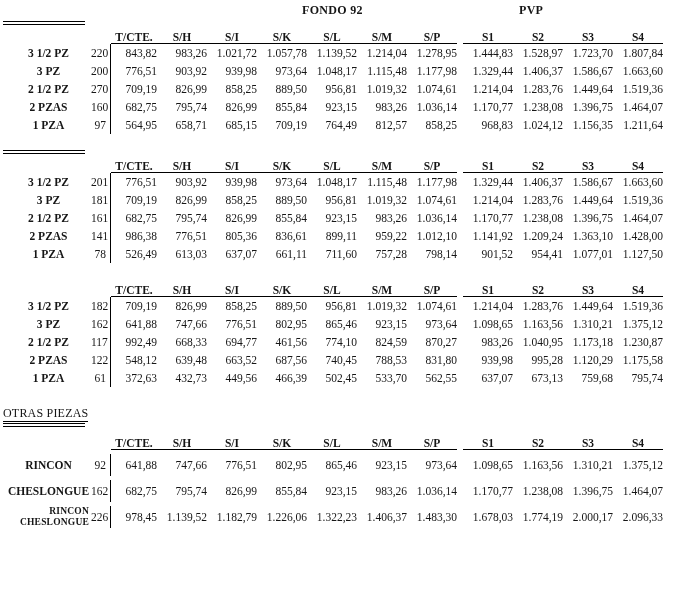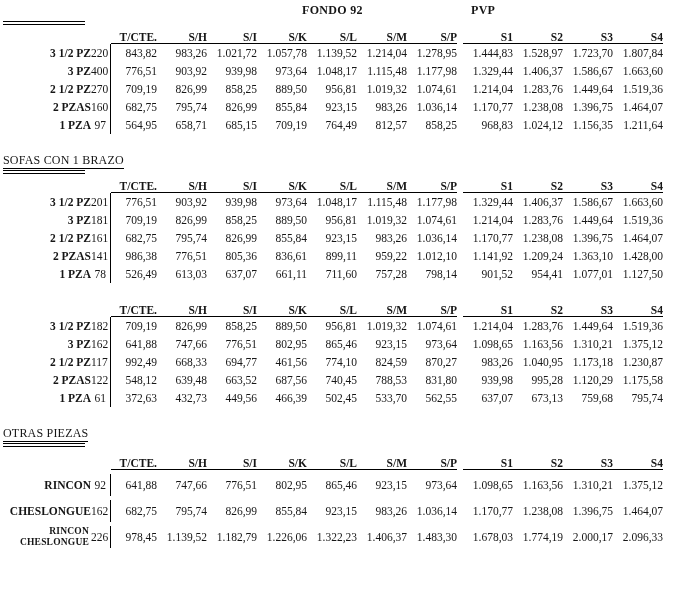--- a/index.html
+++ b/index.html
@@ -4,37 +4,37 @@
 <style>
   html,body{margin:0;padding:0;background:#ffffff;}
   body{
     width:673px;height:592px;overflow:hidden;
     color:#161616;
     font-family:"Liberation Serif", serif;
   }
   .sheet{position:relative;padding:2px 0 0 3px;}
   .top-header{position:relative;height:15px;font-size:12px;font-weight:bold;}
   .fondo-label{position:absolute;left:299px;top:1px;letter-spacing:.3px;}
-  .pvp-label{position:absolute;left:468px;top:1px;letter-spacing:.3px;}
+  .pvp-label{position:absolute;left:516px;top:1px;letter-spacing:.3px;}
 
   section{margin-top:16px;}
   section:first-of-type{margin-top:4px;}
 
   .title-wrap{margin-bottom:1px;}
   .section-title{
     display:inline-block;font-size:12px;letter-spacing:.2px;
     border-bottom:1px solid #000;padding-bottom:0px;
   }
   .double-rule{width:82px;height:2px;border-top:1px solid #000;border-bottom:1px solid #000;margin-top:1px;}
 
   table.grid{table-layout:fixed;width:660px;border-collapse:separate;border-spacing:0;}
   .grid th{font-weight:bold;font-size:11.5px;text-align:right;height:17px;vertical-align:bottom;padding:0;}
-  .grid th.colh{border-bottom:1px solid #000;}
+  .grid th.colh{border-bottom:1px solid #000;text-align:center;}
   .grid td{padding:0;height:18px;vertical-align:middle;font-size:11.5px;}
-  .grid td.lbl{text-align:right;font-weight:bold;padding-left:3px;white-space:nowrap;}
+  .grid td.lbl{text-align:center;font-weight:bold;padding-left:3px;white-space:nowrap;}
   .grid td.size{text-align:right;border-right:1px solid #000;padding-right:4px;}
   .grid td.num{text-align:right;white-space:nowrap;}
   .grid td.sp,.grid th.sp{border:none;}
 
   table.spaced{border-spacing:0 4px;}
   table.spaced td{height:22px;}
   td.lbl.right{text-align:right;padding-right:2px;}
   .rline{display:block;text-align:right;font-size:9.5px;line-height:11px;font-weight:bold;letter-spacing:.2px;}
 </style>
 </head>
@@ -95,21 +95,21 @@
               <td class="num">1.214,04</td>
               <td class="num">1.278,95</td>
               <td class="sp"></td>
               <td class="num">1.444,83</td>
               <td class="num">1.528,97</td>
               <td class="num">1.723,70</td>
               <td class="num">1.807,84</td>
             </tr>
             <tr>
               <td class="lbl">3 PZ</td>
-              <td class="size">400</td>
+              <td class="size">200</td>
               <td class="num">776,51</td>
               <td class="num">903,92</td>
               <td class="num">939,98</td>
               <td class="num">973,64</td>
               <td class="num">1.048,17</td>
               <td class="num">1.115,48</td>
               <td class="num">1.177,98</td>
               <td class="sp"></td>
               <td class="num">1.329,44</td>
               <td class="num">1.406,37</td>
@@ -161,21 +161,21 @@
               <td class="sp"></td>
               <td class="num">968,83</td>
               <td class="num">1.024,12</td>
               <td class="num">1.156,35</td>
               <td class="num">1.211,64</td>
             </tr>
           </tbody>
         </table>
       </section>
       <section>
-        <div class="title-wrap"><span class="section-title">SOFAS CON 1 BRAZO</span><div class="double-rule"></div></div>
+        <div class="title-wrap"><div class="double-rule"></div></div>
         <table class="grid">
           <colgroup>
             <col style="width: 88px;">
             <col style="width: 20px;">
             <col style="width: 46px;">
             <col style="width: 50px;">
             <col style="width: 50px;">
             <col style="width: 50px;">
             <col style="width: 50px;">
             <col style="width: 50px;">

